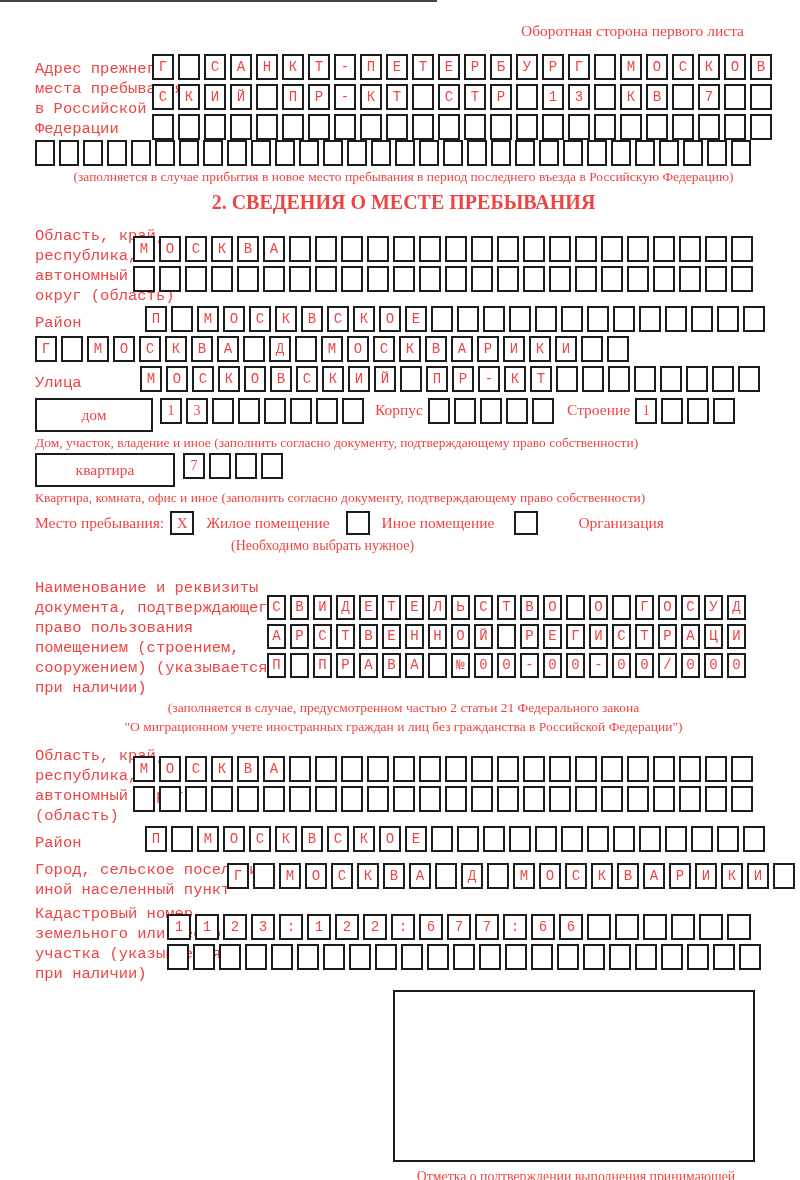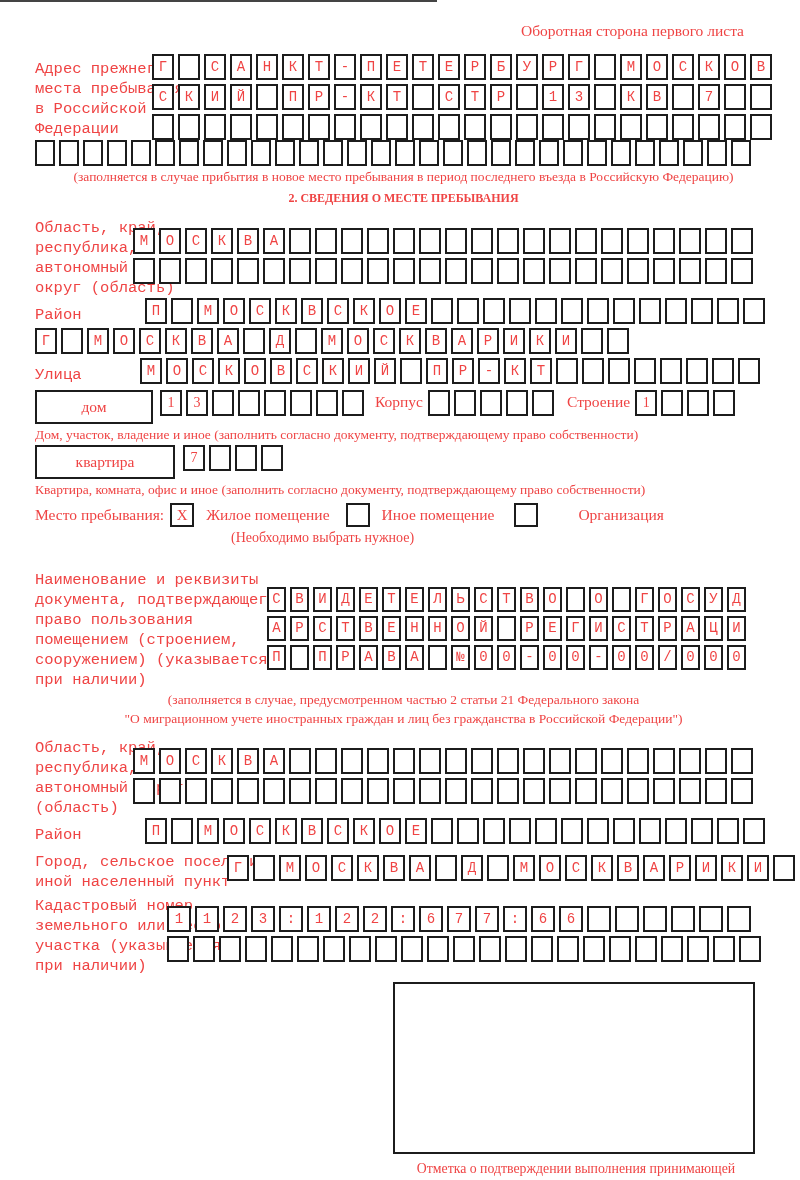--- a/index.html
+++ b/index.html
@@ -31,21 +31,21 @@
     display:flex;align-items:center;justify-content:center;
     font-size:14px;background:#fff;flex:0 0 auto;
   }
   .cr-sm .cell{width:19px;height:25px;}
   .cr-wide .cell{width:24px;}
   .cr-full .cell{width:20px;}
   .cr-full{margin:0 0 2px 0;}
 
   .note{font-size:13.5px;line-height:17px;}
   .note-center{text-align:center;}
-  .sec-title{text-align:center;font-weight:bold;font-size:12px;margin:6px 0 8px 0;}
+  .sec-title{text-align:center;font-weight:bold;font-size:20px;margin:6px 0 8px 0;}
 
   .houserow,.aptrow{display:flex;align-items:flex-start;margin:2px 0 2px 0;}
   .labelbox{
     box-sizing:border-box;border:2px solid #1c1c1c;height:34px;
     display:flex;align-items:center;justify-content:center;flex:0 0 auto;background:#fff;
   }
   .lb-dom{width:118px;margin-right:7px;}
   .lb-kv{width:140px;margin-right:8px;}
   .inline-label{padding-top:3px;margin:0 5px 0 7px;flex:0 0 auto;}
   .ml8{margin-left:9px;}

